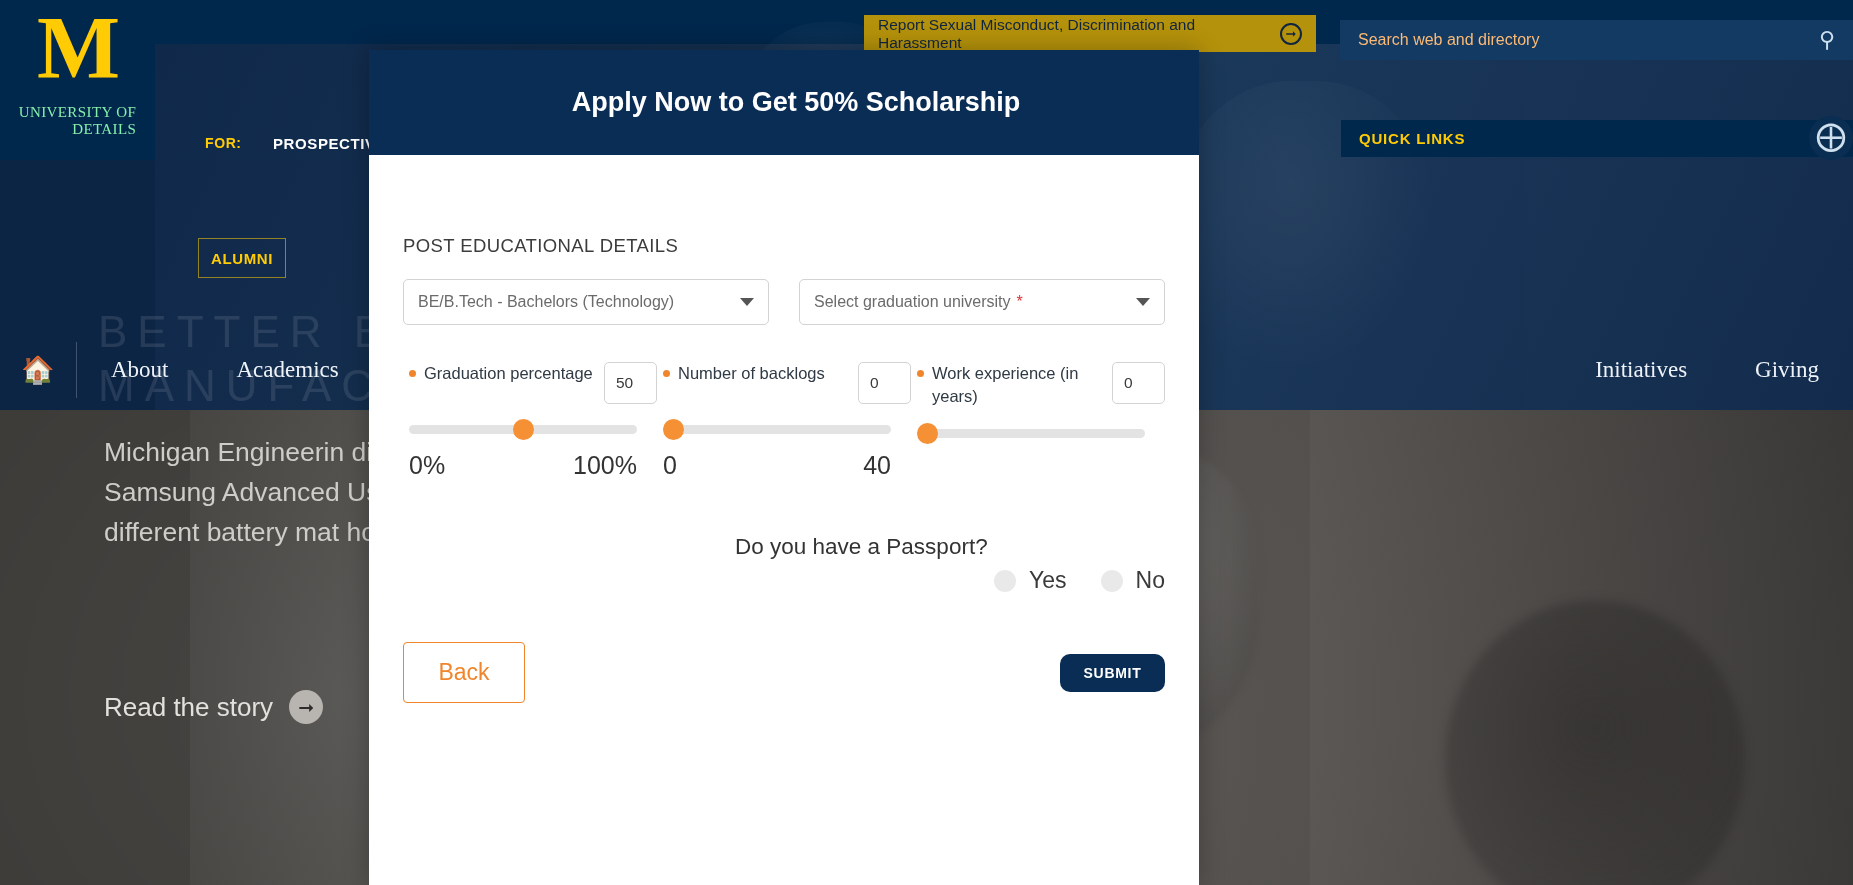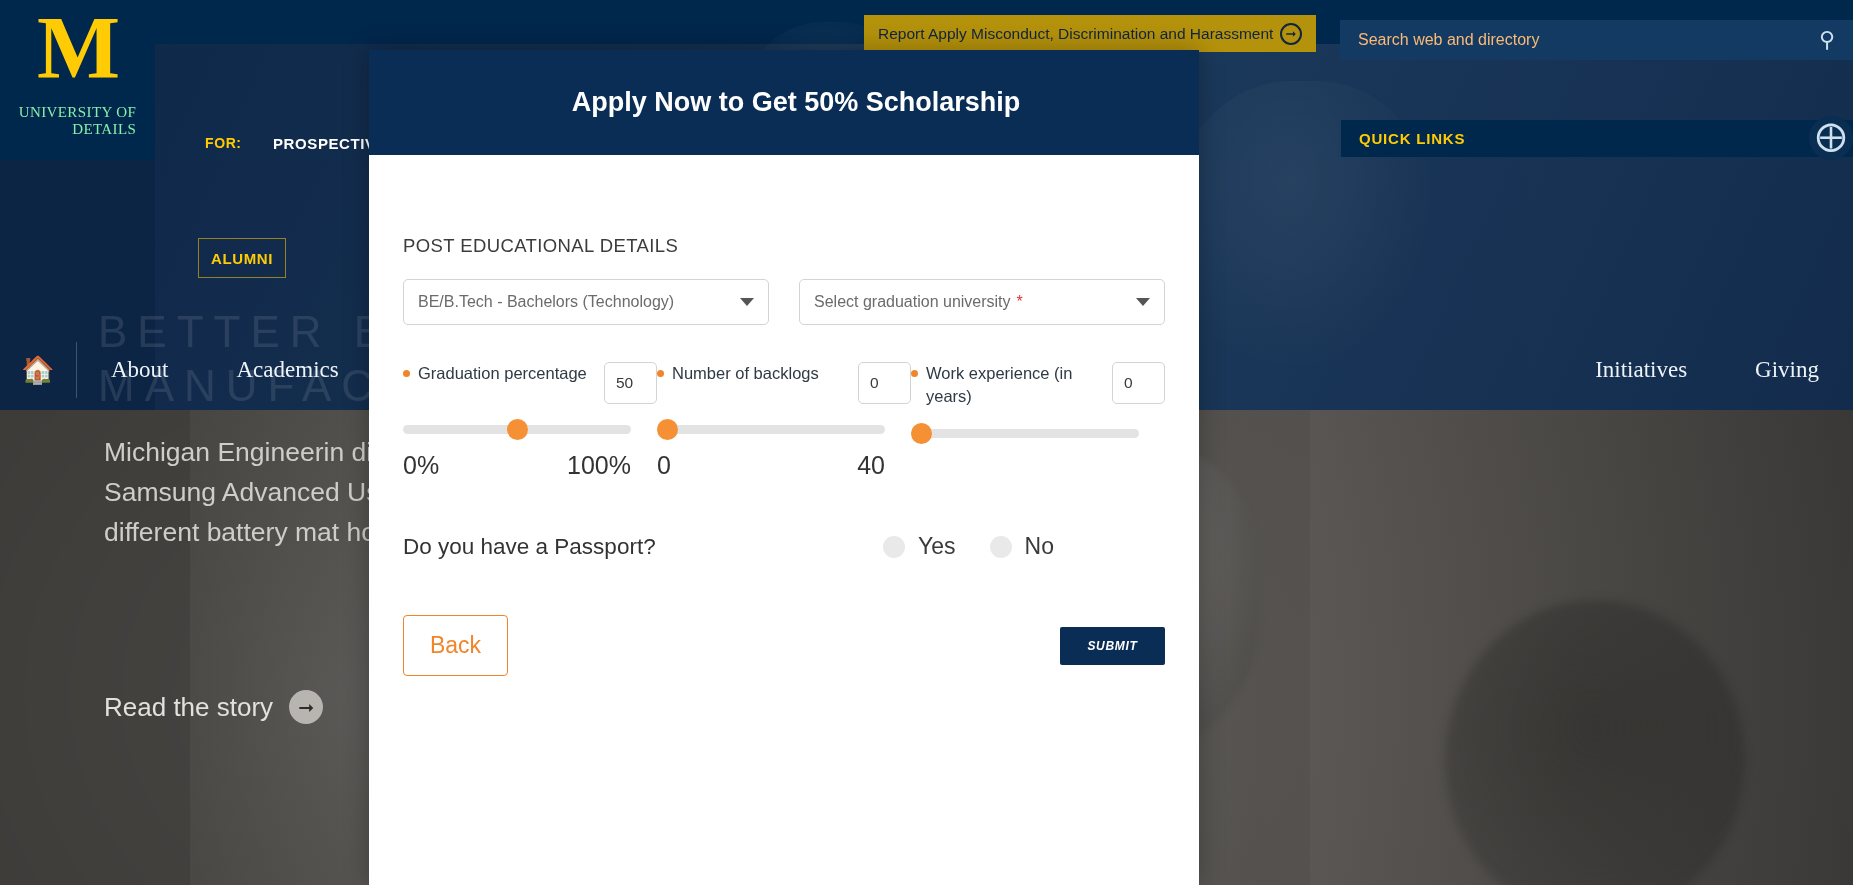--- a/index.html
+++ b/index.html
@@ -186,21 +186,21 @@
   .sel.a { width:366px; }
   .sel.b { width:366px; }
   .sel .req { color:#e03131; margin-left:6px; }
   .sel .caret {
     margin-left:auto; width:0; height:0;
     border-left:7px solid transparent; border-right:7px solid transparent;
     border-top:8px solid #555;
   }
 
   .sliders { display:flex; margin-top:37px; gap:0; }
-  .slider-col { flex:1; }
+  .slider-col { flex:1;margin-left:6px; }
   .slider-col.c1 { width:266px; }
   .slider-col.c2 { width:266px; }
   .slider-col.c3 { width:266px; }
 
   .sl-head { display:flex; align-items:flex-start; }
   .sl-label {
     display:flex; align-items:flex-start; font-size:16.5px; color:#2f3a45;
     line-height:23px; flex:1; padding-right:8px;
   }
   .sl-dot {
@@ -232,40 +232,39 @@
   .q-text { font-size:22.5px; color:#333; line-height:41px; width:430px; }
   .native-sel {
     width:302px; height:47px; border:1px solid #d6d6d6; border-radius:5px;
     display:flex; align-items:center; padding:0 14px;
     font-size:16px; color:#8a8a8a; background:#fff;
   }
   .native-sel .chev {
     margin-left:auto; color:#444; font-size:14px; transform:scaleX(1.5);
   }
 
-  .q-row2 { display:flex; align-items:center; margin-top:12px; }
+  .q-row2 { display:flex; align-items:flex-end; margin-top:12px;flex-direction:column; }
   .radios { display:flex; align-items:center; gap:34px; margin-left:50px; }
   .radio { display:flex; align-items:center; }
   .radio .dot {
     width:22px; height:22px; border-radius:50%; background:#e9e9e9; margin-right:13px;
   }
   .radio .rlabel { font-size:23px; color:#3a3a3a; }
 
   .actions { display:flex; align-items:center; margin-top:48px; }
   .back-btn {
-    width:105px; height:61px; border:1px solid #f0852c; border-radius:4px;
+    width:122px; height:61px; border:1px solid #f0852c; border-radius:4px;
     background:#fff; color:#f0852c; font-size:23px;
     display:flex; align-items:center; justify-content:center;
   }
   .submit-btn {
     margin-left:auto; width:105px; height:38px; background:#0a2d55;
-    color:#fff; font-size:12px; font-weight:bold; letter-spacing:.7px;
+    color:#fff; font-size:14px; font-weight:bold; letter-spacing:.7px;
     display:flex; align-items:center; justify-content:center;
-    border-radius:2px;
-    font-style:italic;
+    border-radius:10px;
   }
 </style>
 </head>
 <body>
 
 <div id="page">
 
   <div class="hero-photo"></div>
   <div class="hero-scrim"></div>
   <div class="hero-scrim2"></div>
@@ -275,21 +274,21 @@
 
   <div class="logo-block">
     <div class="logo-m">M</div>
     <div class="logo-words">
       <div>UNIVERSITY OF</div>
       <div>DETAILS</div>
     </div>
   </div>
 
   <div class="report-btn">
-    <span>Report Apply Misconduct, Discrimination and Harassment</span>
+    <span>Report Sexual Misconduct, Discrimination and Harassment</span>
     <span class="arrow">➞</span>
   </div>
 
   <div class="search-box">
     <span class="ph">Search web and directory</span>
     <span class="mag">⚲</span>
   </div>
 
   <div class="for-label">FOR:</div>
   <div class="for-prospective">PROSPECTIV</div>

